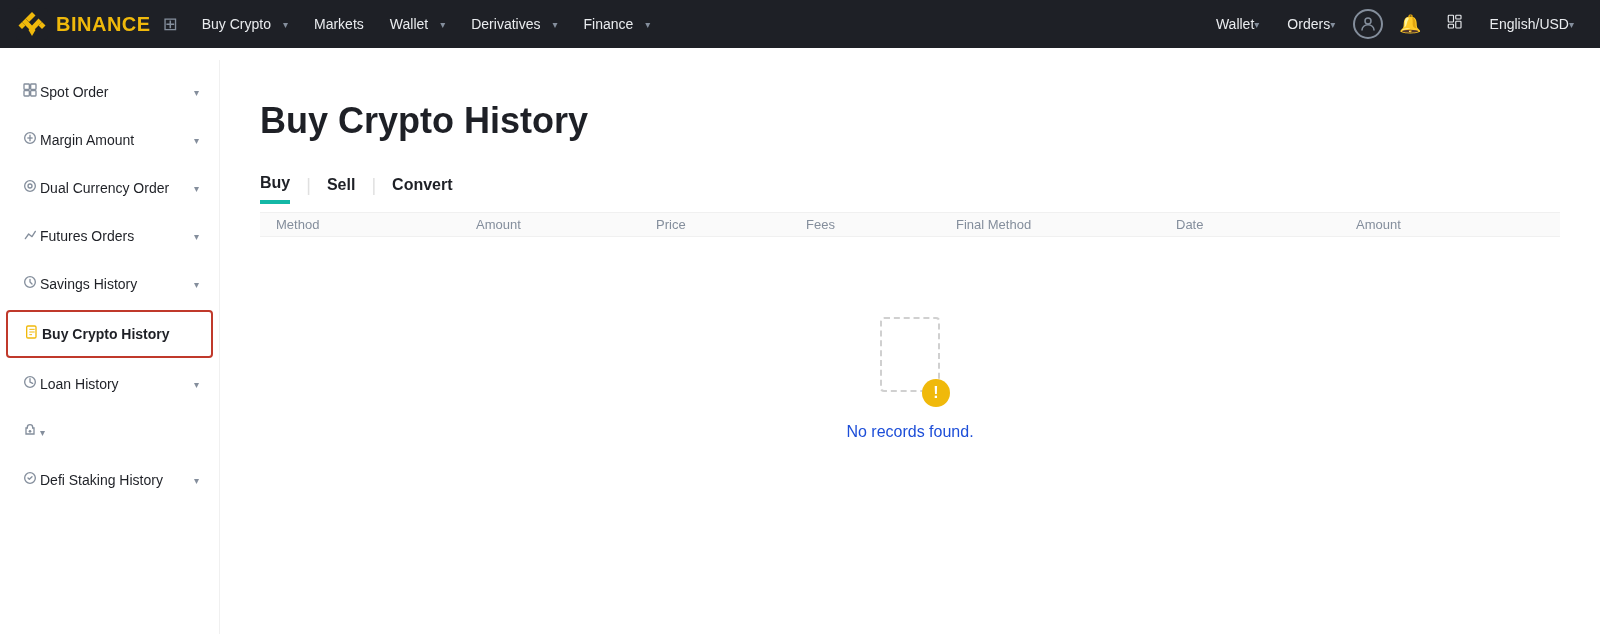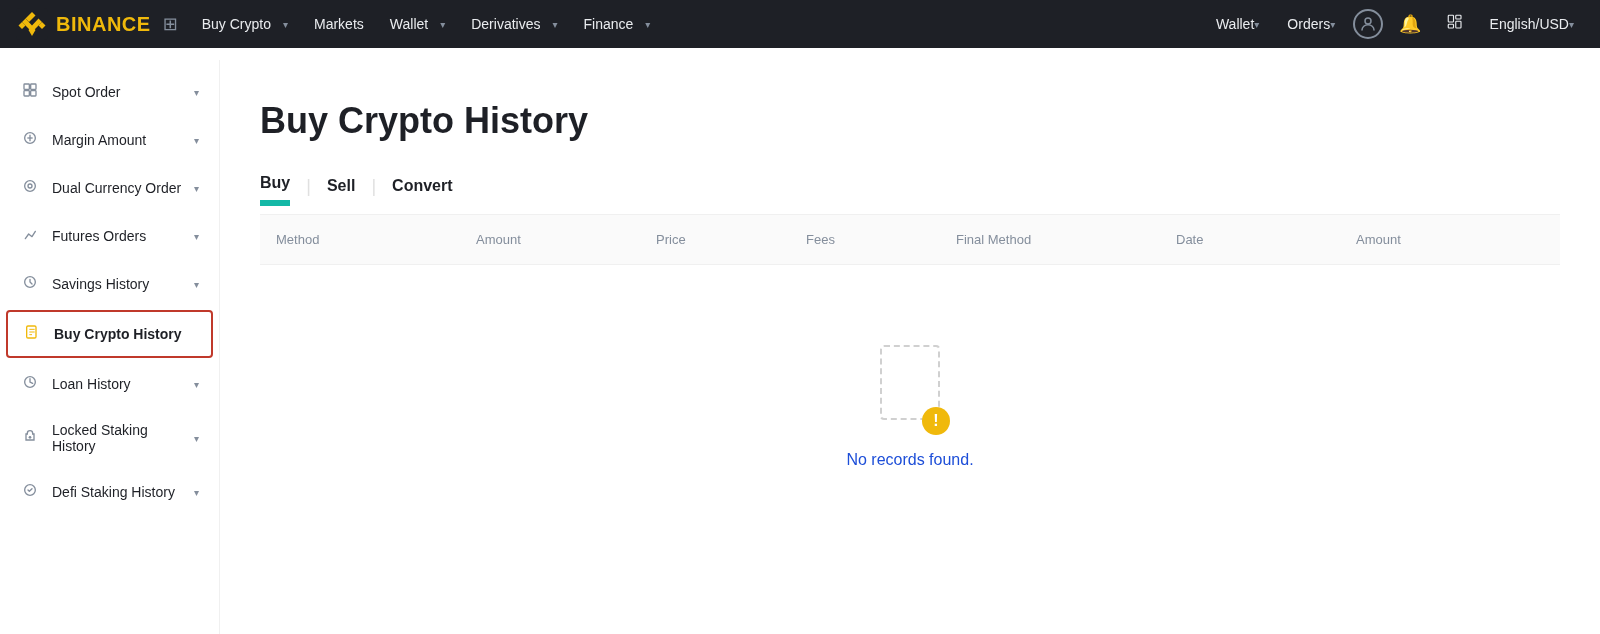--- a/index.html
+++ b/index.html
@@ -107,21 +107,20 @@
       background: #fff;
       border-right: 1px solid #f0f0f0;
       flex-shrink: 0;
       padding-top: 8px;
     }
     .sidebar-item {
       display: flex;
       align-items: center;
       padding: 14px 20px;
       cursor: pointer;
-      gap: 12px;
       font-size: 14px;
       color: #1e2026;
       position: relative;
     }
     .sidebar-item.active {
       border: 2px solid #c0392b;
       border-radius: 4px;
       margin: 2px 6px;
       padding: 12px 14px;
       background: #fff;
@@ -174,39 +173,39 @@
       font-size: 16px;
       font-weight: 700;
       color: #1e2026;
       cursor: pointer;
       padding: 8px 0;
       margin-right: 0;
     }
     .tab.active {
       font-weight: 700;
       color: #1e2026;
-      border-bottom: 6px solid #14b8a6;
+      border-bottom: 4px solid #14b8a6;
     }
     .tab-sep {
       color: #e0e0e0;
       margin: 0 16px;
       font-size: 18px;
     }
 
     
     .table-wrapper {
       margin-top: 0;
     }
     .table-header {
       display: grid;
       grid-template-columns: 200px 180px 150px 150px 220px 180px 150px;
       background: #fafafa;
       border-bottom: 1px solid #f0f0f0;
       border-top: 1px solid #f0f0f0;
-      padding: 17px 0;
+      padding: 4px 0;
       margin-top: 8px;
     }
     .table-header .th {
       font-size: 13px;
       color: #848e9c;
       font-weight: 400;
       padding: 0 16px;
     }
 
     
@@ -411,21 +410,20 @@
       <span class="caret">▾</span>
     </div>
 
     <div class="sidebar-item">
       <span class="icon">
         <svg width="16" height="16" viewBox="0 0 24 24" fill="none">
             <path d="M12 4C9.5 4 8 5.5 8 8v1H6v9h12V9h-2V8c0-2.5-1.5-4-4-4z" stroke="#848e9c" stroke-width="2"></path>
             <circle cx="12" cy="14" r="2" fill="#848e9c"></circle>
           </svg>
       </span>
-      <span class="label">Locked Staking History</span>
       <span class="caret">▾</span>
     </div>
 
     <div class="sidebar-item">
       <span class="icon">
         <svg width="16" height="16" viewBox="0 0 24 24" fill="none">
             <circle cx="12" cy="12" r="8" stroke="#848e9c" stroke-width="2"></circle>
             <path d="M9 12l2 2 4-4" stroke="#848e9c" stroke-width="2" stroke-linecap="round" stroke-linejoin="round"></path>
           </svg>
       </span>

